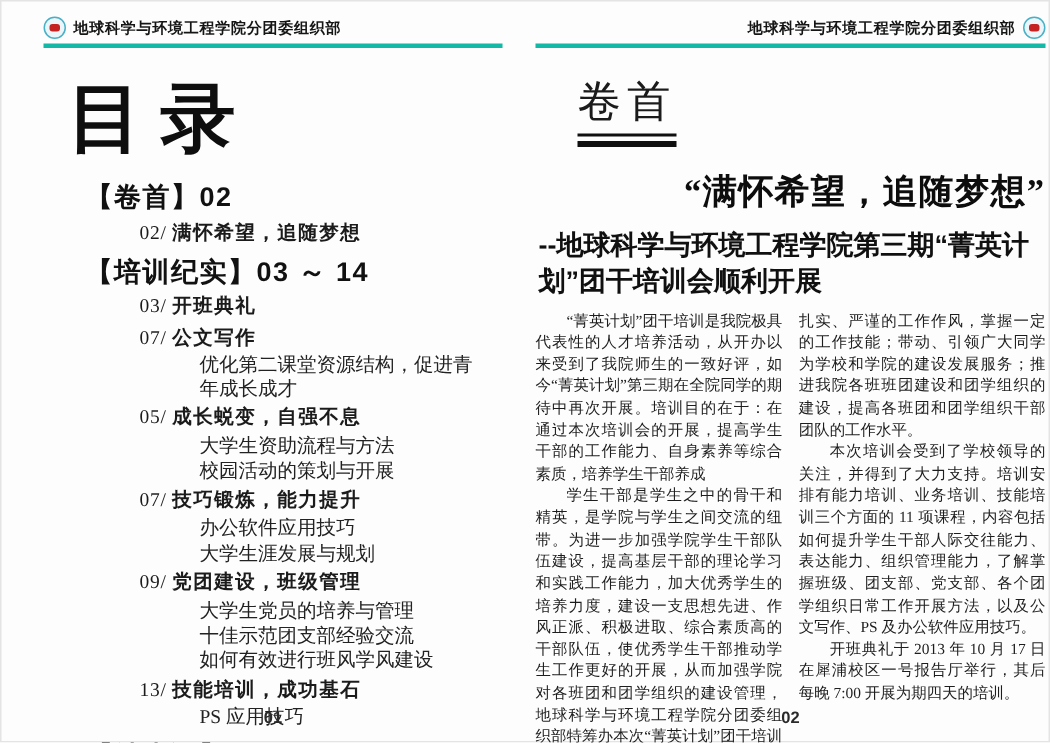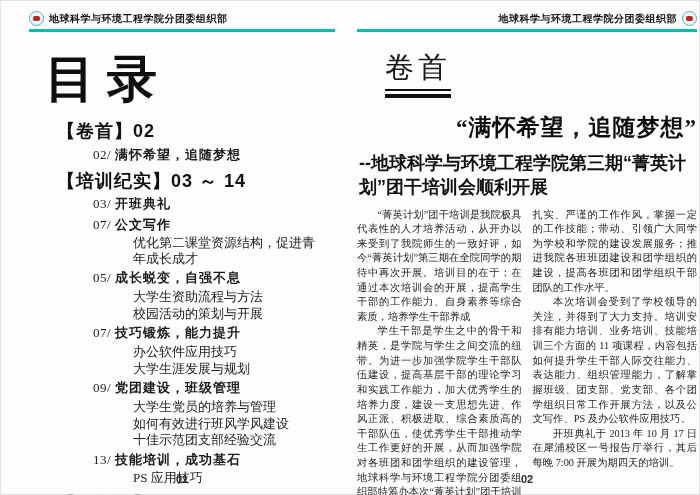--- a/index.html
+++ b/index.html
@@ -124,22 +124,22 @@
       <div class="toc-row toc-entry">
         <span class="num">07/ </span><span class="entry-title">技巧锻炼，能力提升</span>
       </div>
       <div class="toc-row toc-sub">办公软件应用技巧</div>
       <div class="toc-row toc-sub">大学生涯发展与规划</div>
 
       <div class="toc-row toc-entry">
         <span class="num">09/ </span><span class="entry-title">党团建设，班级管理</span>
       </div>
       <div class="toc-row toc-sub">大学生党员的培养与管理</div>
+      <div class="toc-row toc-sub">十佳示范团支部经验交流</div>
       <div class="toc-row toc-sub">如何有效进行班风学风建设</div>
-      <div class="toc-row toc-sub">十佳示范团支部经验交流</div>
 
       <div class="toc-row toc-entry">
         <span class="num">13/ </span><span class="entry-title">技能培训，成功基石</span>
       </div>
       <div class="toc-row toc-sub">PS 应用技巧</div>
 
       <div class="toc-row toc-section">【结束语】15</div>
     </div>
 
     <div class="page-number">01</div>

